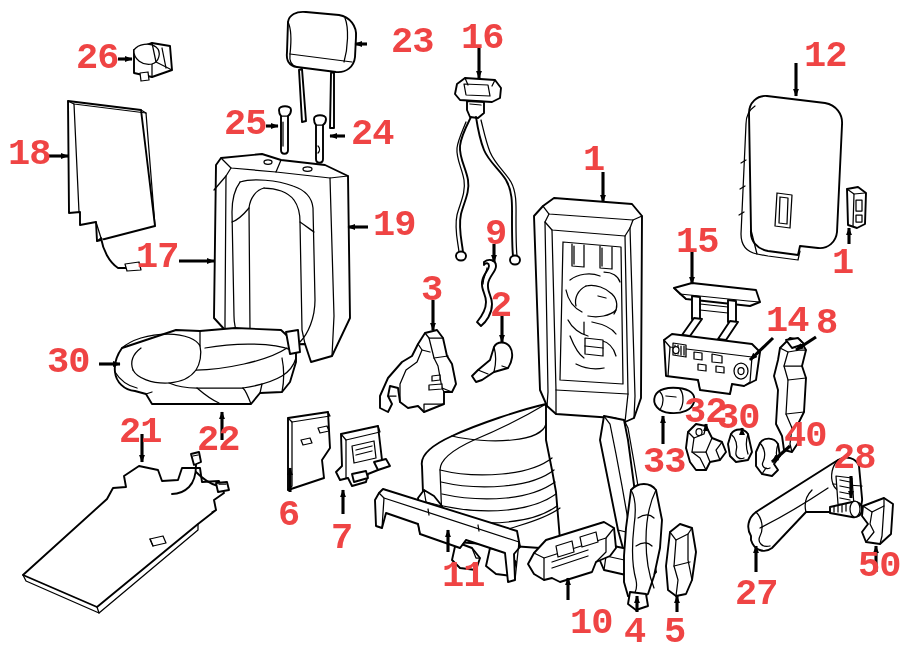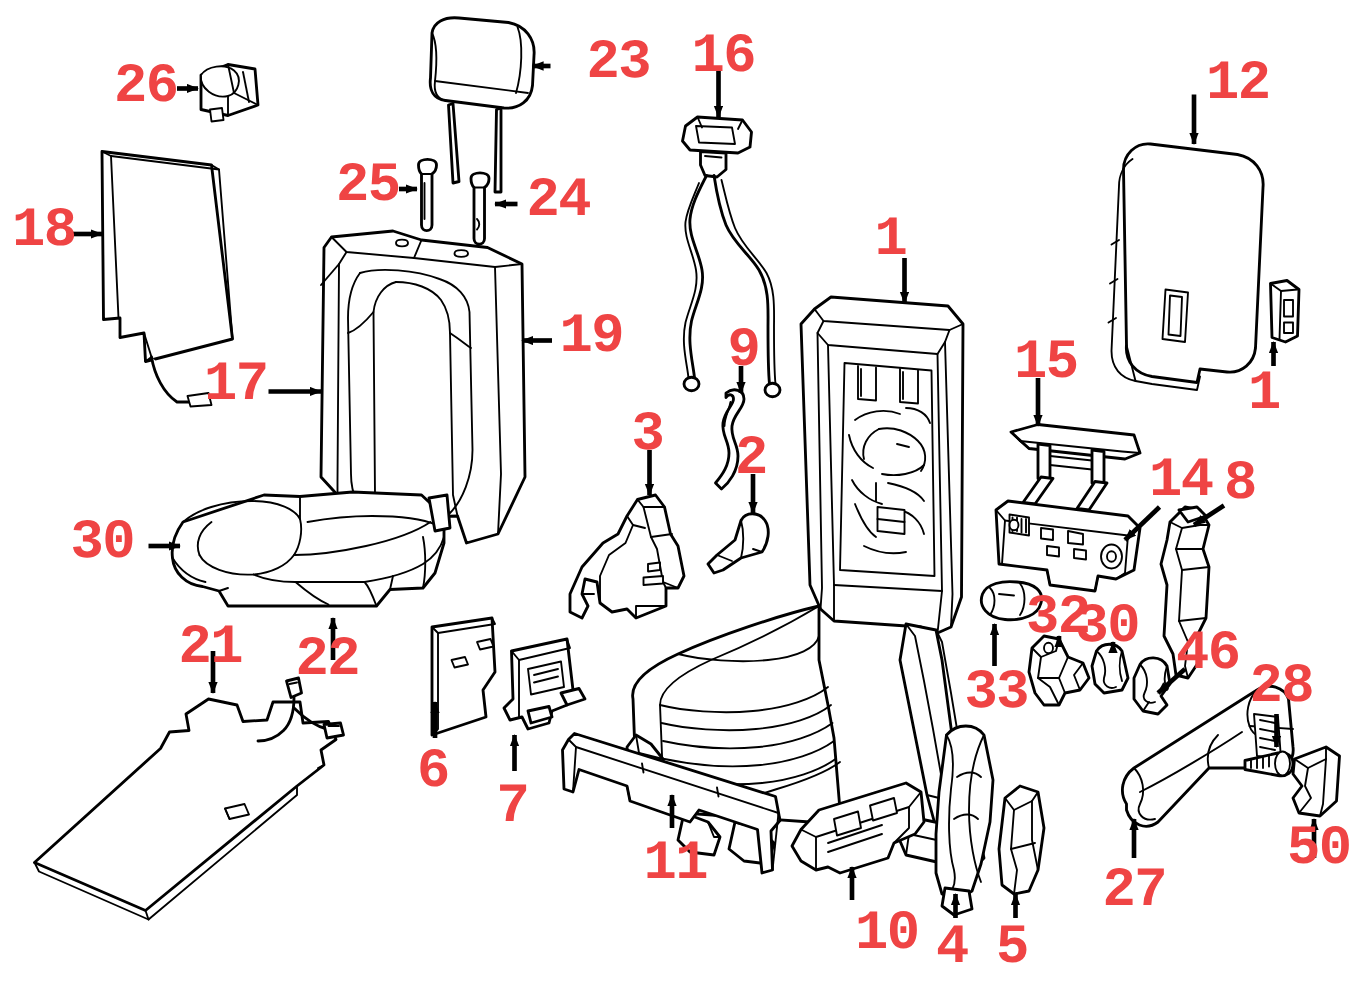--- a/index.html
+++ b/index.html
@@ -538,37 +538,37 @@
   <div class="callout" style="left:583px;top:142px;">1</div>
   <div class="callout" style="left:490px;top:288px;">2</div>
   <div class="callout" style="left:421px;top:272px;">3</div>
   <div class="callout" style="left:624px;top:614px;">4</div>
   <div class="callout" style="left:664px;top:614px;">5</div>
   <div class="callout" style="left:278px;top:497px;">6</div>
   <div class="callout" style="left:331px;top:520px;">7</div>
   <div class="callout" style="left:816px;top:305px;">8</div>
   <div class="callout" style="left:485px;top:216px;">9</div>
   <div class="callout" style="left:546px;top:605px;margin-left:24px;">10</div>
-  <div class="callout" style="left:429px;top:558px;">11</div>
+  <div class="callout" style="left:442px;top:558px;">11</div>
   <div class="callout" style="left:776px;top:38px;margin-left:28px;">12</div>
   <div class="callout" style="left:832px;top:245px;">1</div>
   <div class="callout" style="left:766px;top:303px;">14</div>
   <div class="callout" style="left:676px;top:224px;">15</div>
   <div class="callout" style="left:461px;top:20px;">16</div>
   <div class="callout" style="left:136px;top:239px;">17</div>
   <div class="callout" style="left:8px;top:136px;">18</div>
   <div class="callout" style="left:373px;top:207px;">19</div>
   <div class="callout" style="left:47px;top:344px;">30</div>
   <div class="callout" style="left:119px;top:414px;">21</div>
   <div class="callout" style="left:197px;top:422px;">22</div>
   <div class="callout" style="left:391px;top:24px;">23</div>
   <div class="callout" style="left:351px;top:116px;">24</div>
   <div class="callout" style="left:224px;top:106px;">25</div>
   <div class="callout" style="left:76px;top:40px;">26</div>
   <div class="callout" style="left:735px;top:576px;">27</div>
   <div class="callout" style="left:833px;top:440px;">28</div>
-  <div class="callout" style="left:784px;top:418px;">46</div>
+  <div class="callout" style="left:784px;top:418px;">40</div>
   <div class="callout" style="left:717px;top:400px;">30</div>
   <div class="callout" style="left:858px;top:548px;">50</div>
   <div class="callout" style="left:684px;top:394px;text-align:right;">32</div>
   <div class="callout" style="left:643px;top:444px;">33</div>
 
 </div>
 
 </body></html>

